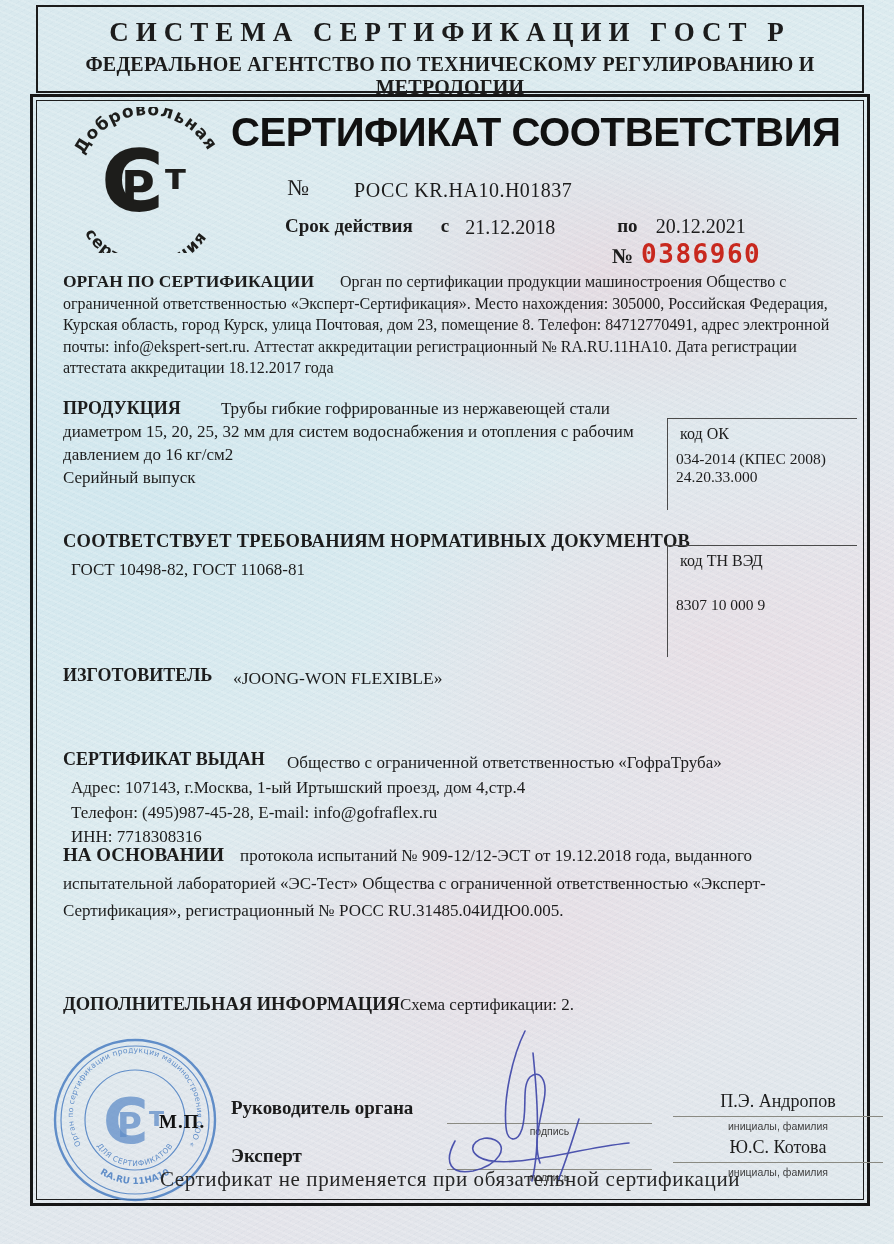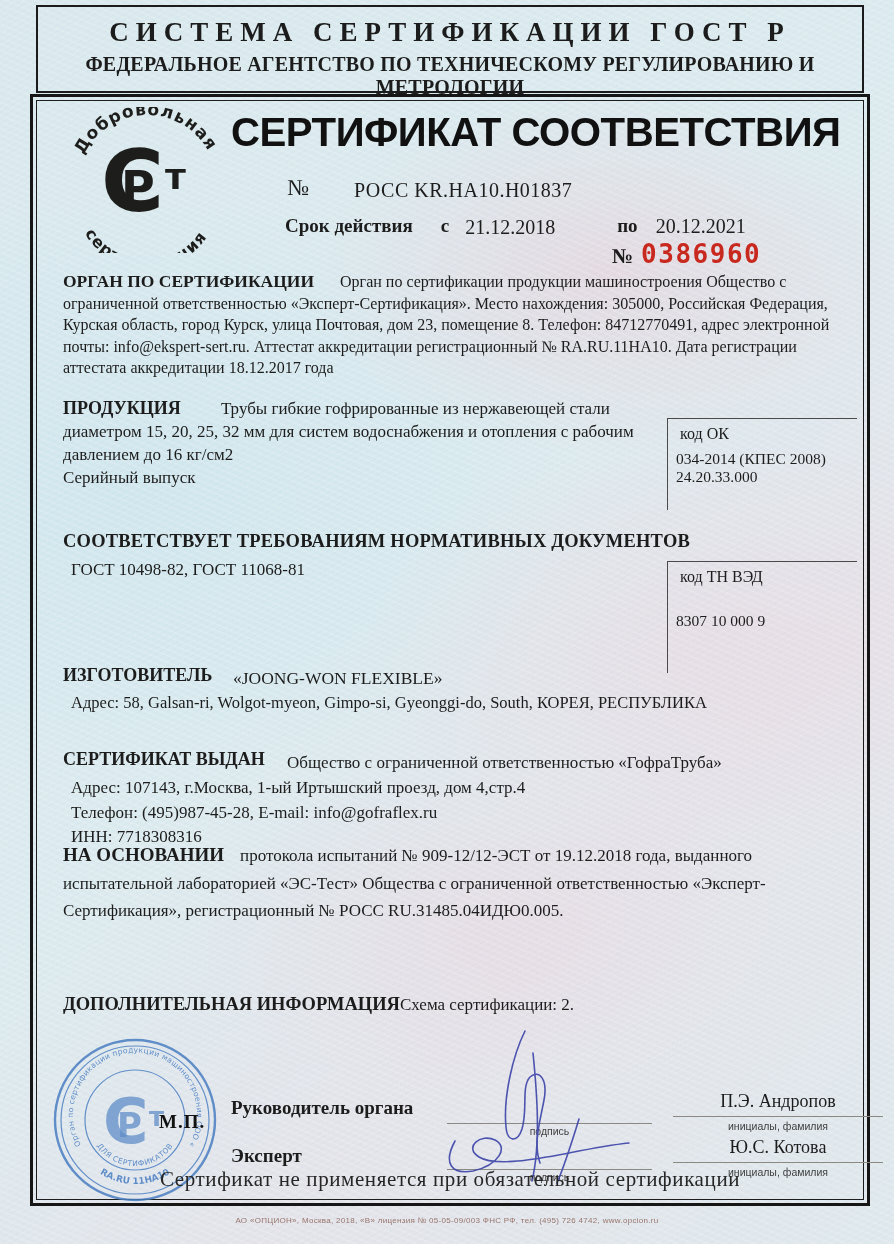--- a/index.html
+++ b/index.html
@@ -60,21 +60,21 @@
   .product{left:26px;top:296px;width:624px;font-size:17px;line-height:23px;}
   .product b{font-size:18px;margin-right:40px;}
   .side-box{
     left:630px;border-top:1.5px solid #4a4a4a;border-left:1.5px solid #4a4a4a;
     width:190px;padding:6px 0 0 12px;box-sizing:border-box;
   }
   .side-box .sb-label{font-size:16px;}
   .side-box .sb-val{font-size:15.5px;line-height:18px;margin-left:-4px;}
   .box-ok{top:317px;height:92px;}
   .box-ok .sb-val{margin-top:7px;}
-  .box-tnved{top:460px;height:112px;}
+  .box-tnved{top:444px;height:112px;}
   .box-tnved .sb-val{margin-top:26px;}
   .conf-head{left:26px;top:430px;font-size:18.5px;font-weight:bold;letter-spacing:.2px;}
   .conf-text{left:34px;top:459px;font-size:17px;}
   .manu-head{left:26px;top:564px;font-size:18px;font-weight:bold;}
   .manu-name{left:196px;top:567px;font-size:17.5px;}
   .manu-addr{left:34px;top:592px;font-size:16.5px;}
   .issued-head{left:26px;top:648px;font-size:18px;font-weight:bold;}
   .issued-name{left:250px;top:652px;font-size:17px;}
   .issued-lines{left:34px;top:675px;font-size:17px;line-height:24.5px;}
   .basis{left:26px;top:740px;width:716px;font-size:17px;line-height:27.5px;}
@@ -170,21 +170,20 @@
     <div class="abs conf-head">СООТВЕТСТВУЕТ ТРЕБОВАНИЯМ НОРМАТИВНЫХ ДОКУМЕНТОВ</div>
     <div class="abs conf-text">ГОСТ 10498-82, ГОСТ 11068-81</div>
 
     <div class="abs side-box box-tnved">
       <div class="sb-label">код ТН ВЭД</div>
       <div class="sb-val">8307 10 000 9</div>
     </div>
 
     <div class="abs manu-head">ИЗГОТОВИТЕЛЬ</div>
     <div class="abs manu-name">«JOONG-WON FLEXIBLE»</div>
-    <div class="abs manu-addr">Адрес: 58, Galsan-ri, Wolgot-myeon, Gimpo-si, Gyeonggi-do, South, КОРЕЯ, РЕСПУБЛИКА</div>
 
     <div class="abs issued-head">СЕРТИФИКАТ ВЫДАН</div>
     <div class="abs issued-name">Общество с ограниченной ответственностью «ГофраТруба»</div>
     <div class="abs issued-lines">
       <div>Адрес: 107143, г.Москва, 1-ый Иртышский проезд, дом 4,стр.4</div>
       <div>Телефон: (495)987-45-28, E-mail: info@gofraflex.ru</div>
       <div>ИНН: 7718308316</div>
     </div>
 
     <div class="abs basis">
@@ -244,14 +243,13 @@
           <path d="M104,30 C108,70 112,120 103,158"></path>
           <path d="M26,118 C14,140 22,152 44,148 C70,142 80,124 66,117 C52,110 34,124 50,134 C66,144 108,136 140,130 C160,126 180,122 200,120"></path>
           <path d="M150,96 C142,122 134,146 128,160"></path>
         </g>
       </svg>
     </div>
 
     <div class="abs disclaimer">Сертификат не применяется при обязательной сертификации</div>
   </div>
 
-  <div class="footer">АО «ОПЦИОН», Москва, 2018, «В»     лицензия № 05-05-09/003 ФНС РФ, тел. (495) 726 4742, www.opcion.ru</div>
 </div>
 
 </body></html>

